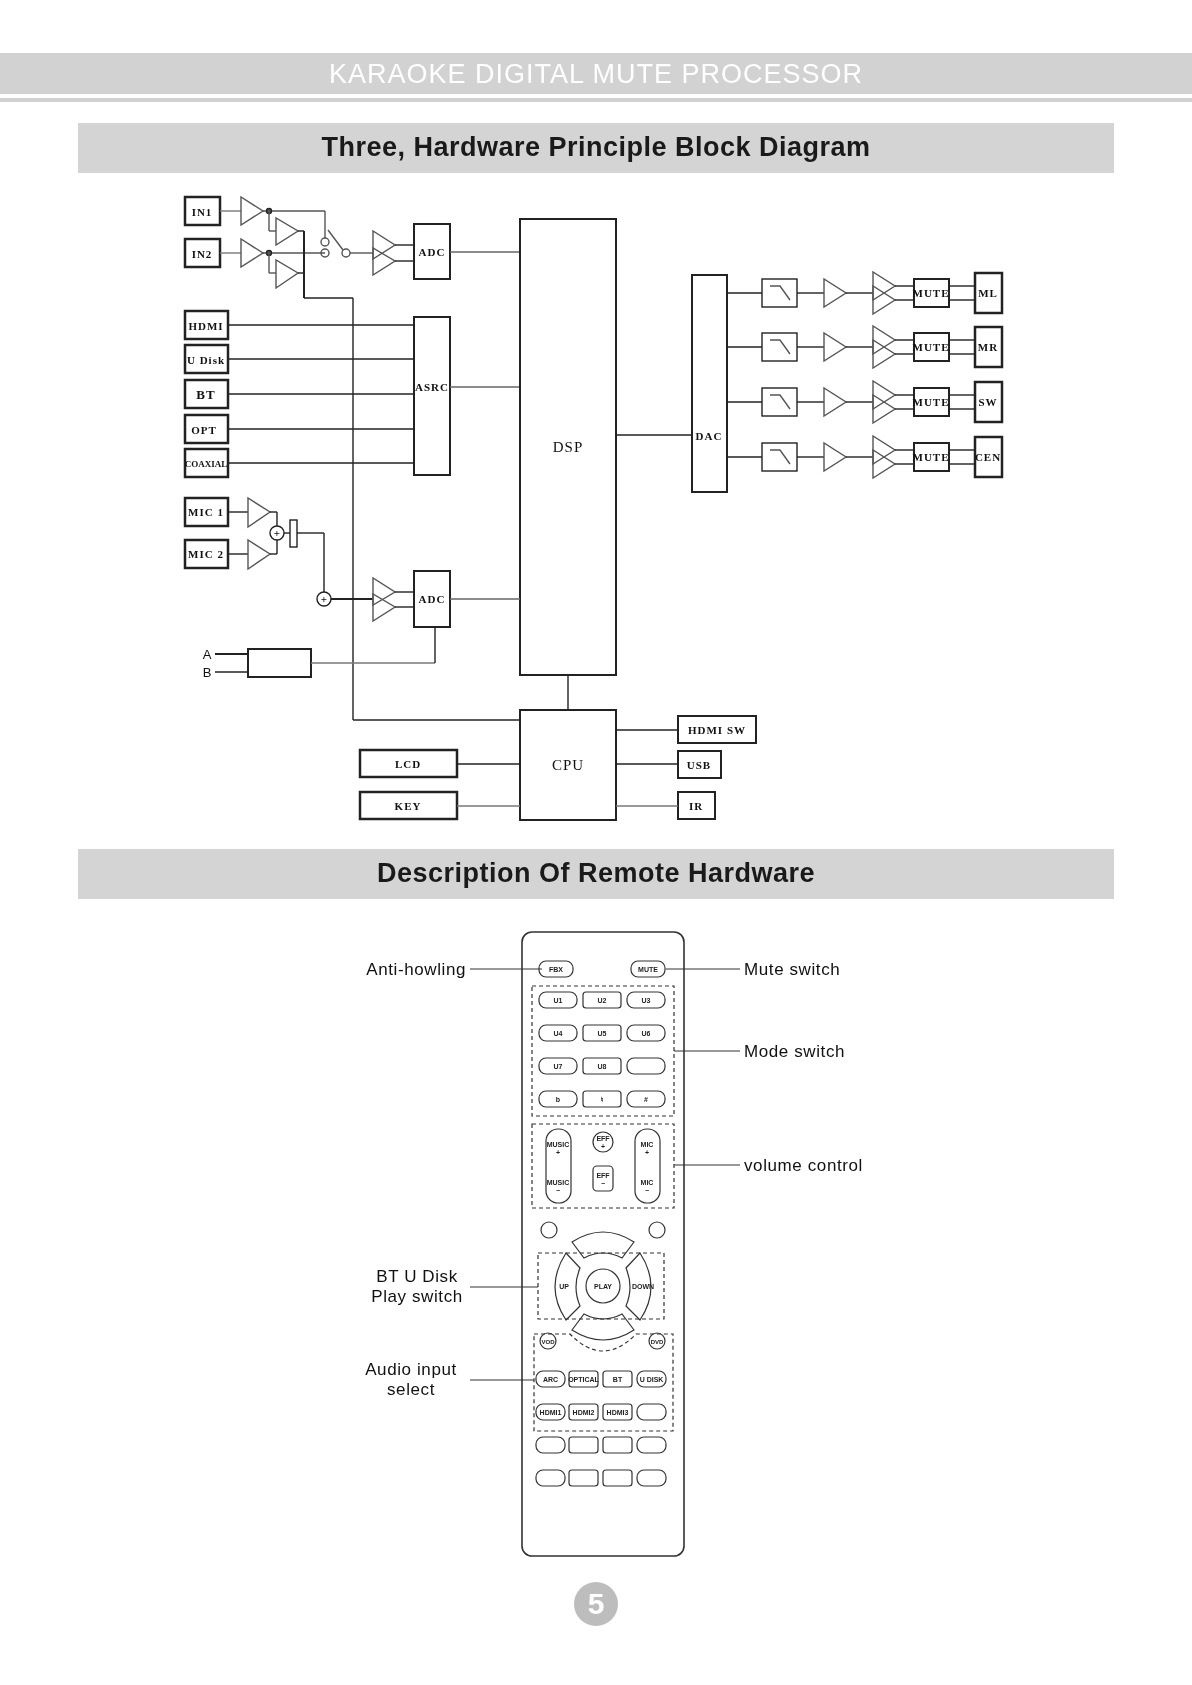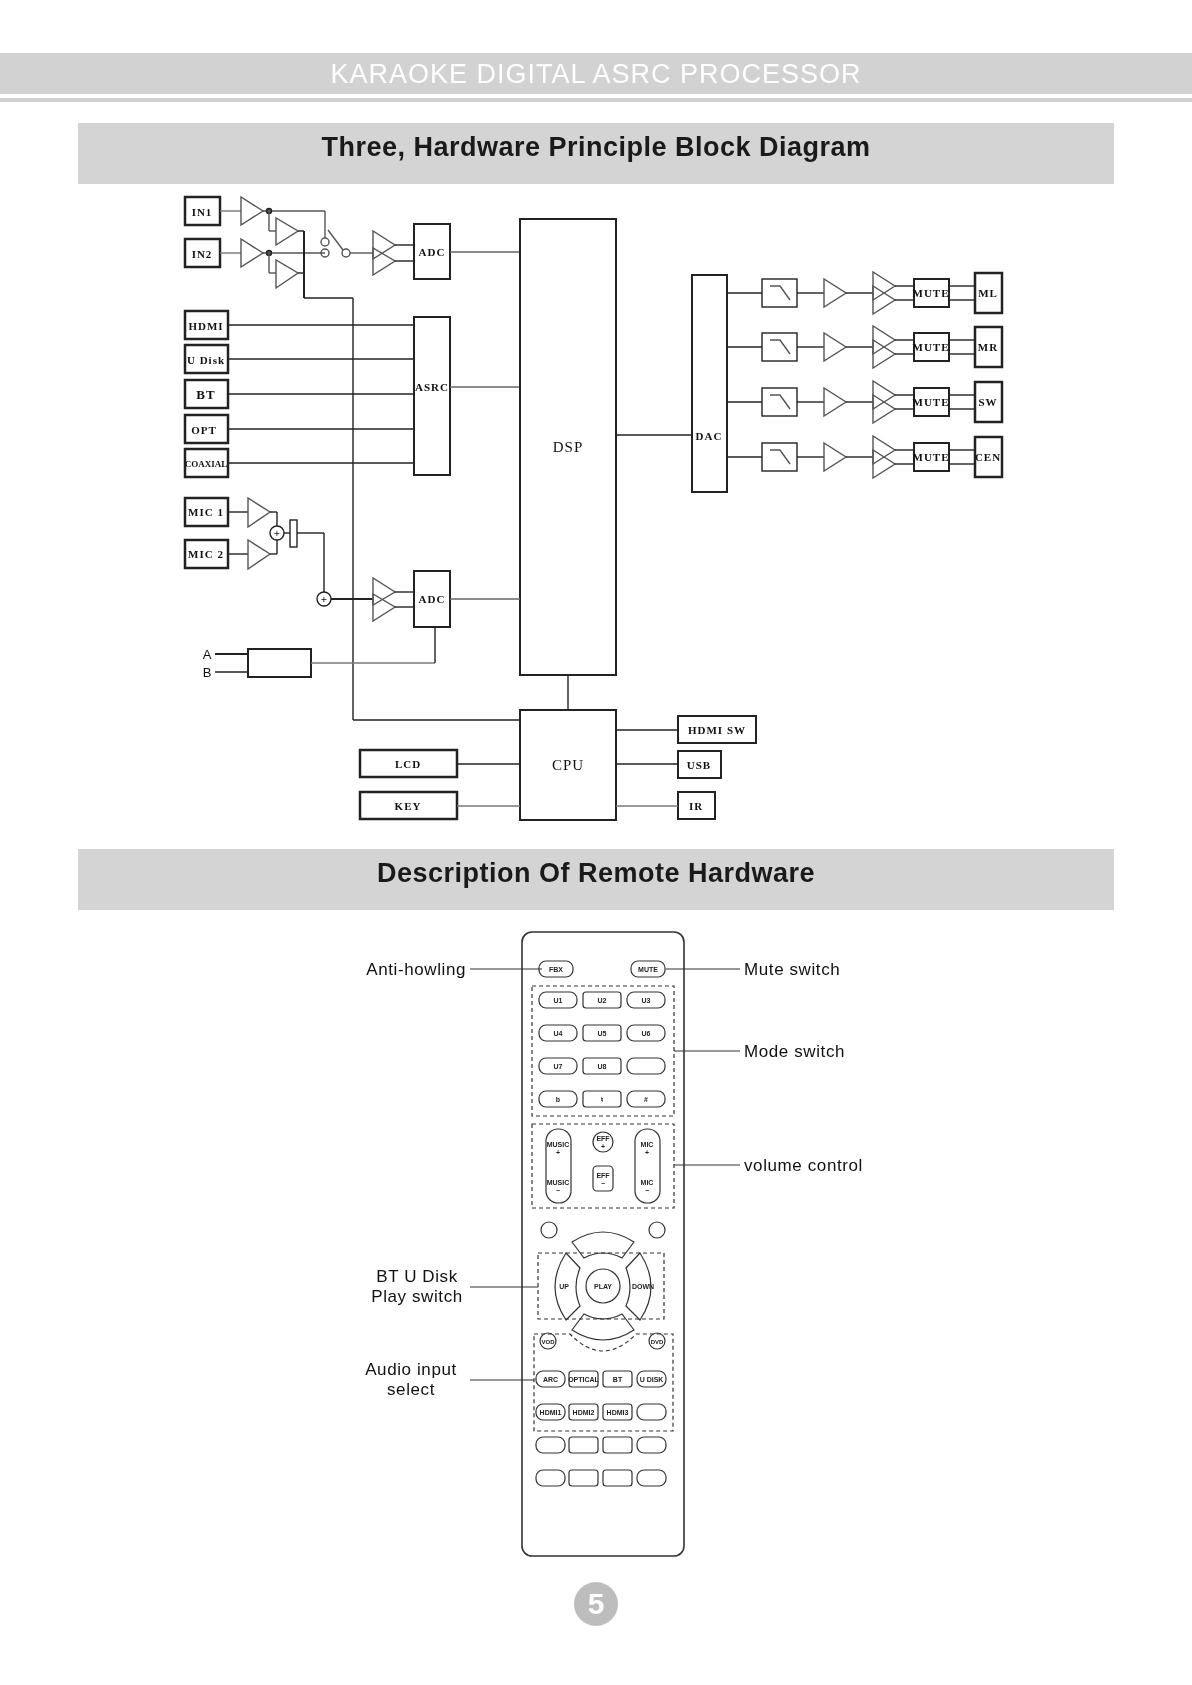--- a/index.html
+++ b/index.html
@@ -1,35 +1,35 @@
 <!DOCTYPE html>
 <html><head>
 <meta charset="utf-8">
 <style>
   html, body { margin:0; padding:0; background:#ffffff; }
   body { width:1192px; height:1685px; position:relative; overflow:hidden; font-family:"Liberation Sans", sans-serif; color:#1a1a1a; }
   .topbar { position:absolute; left:0; top:53px; width:1192px; height:41px; background:#d2d2d2; }
   .topbar-title { position:absolute; left:0; right:0; top:6px; text-align:center; color:#ffffff; font-size:27px; letter-spacing:1px; font-family:"Liberation Sans", sans-serif; }
   .topbar-rule { position:absolute; left:0; top:98px; width:1192px; height:4px; background:#d2d2d2; }
-  .section-band { position:absolute; left:78px; width:1036px; height:61px; background:#d4d4d4; }
+  .section-band { position:absolute; left:78px; width:1036px; height:50px; background:#d4d4d4; }
   .section-band .title { position:absolute; left:0; right:0; top:9px; text-align:center; font-weight:bold; font-size:27px; color:#1a1a1a; letter-spacing:0.5px; }
   #band1 { top:123px; }
   #band2 { top:849px; }
   svg text { font-family:"Liberation Serif", serif; }
   .mono { font-family:"Liberation Serif", serif; font-weight:bold; font-size:11px; letter-spacing:1px; }
   .big { font-family:"Liberation Serif", serif; font-size:15px; letter-spacing:1px; }
   .callout { font-family:"Liberation Sans", sans-serif; font-size:17px; fill:#111; letter-spacing:0.6px; }
   .rbtn { font-family:"Liberation Sans", sans-serif; font-size:7px; font-weight:bold; fill:#222; }
   .pagenum { position:absolute; left:574px; top:1582px; width:44px; height:44px; border-radius:50%; background:#bdbdbd; color:#fff; font-weight:bold; font-size:30px; text-align:center; line-height:44px; font-family:"Liberation Sans", sans-serif; }
 </style>
 </head>
 <body>
 
 <div class="topbar">
-  <div class="topbar-title">KARAOKE DIGITAL ASRC PROCESSOR</div>
+  <div class="topbar-title">KARAOKE DIGITAL MUTE PROCESSOR</div>
 </div>
 <div class="topbar-rule"></div>
 
 <div class="section-band" id="band1">
   <div class="title">Three, Hardware Principle Block Diagram</div>
 </div>
 
 <svg style="position:absolute;left:0;top:180px;" width="1192" height="660" viewBox="0 180 1192 660">
   <g stroke="#222" stroke-width="1.4" fill="none">
 

